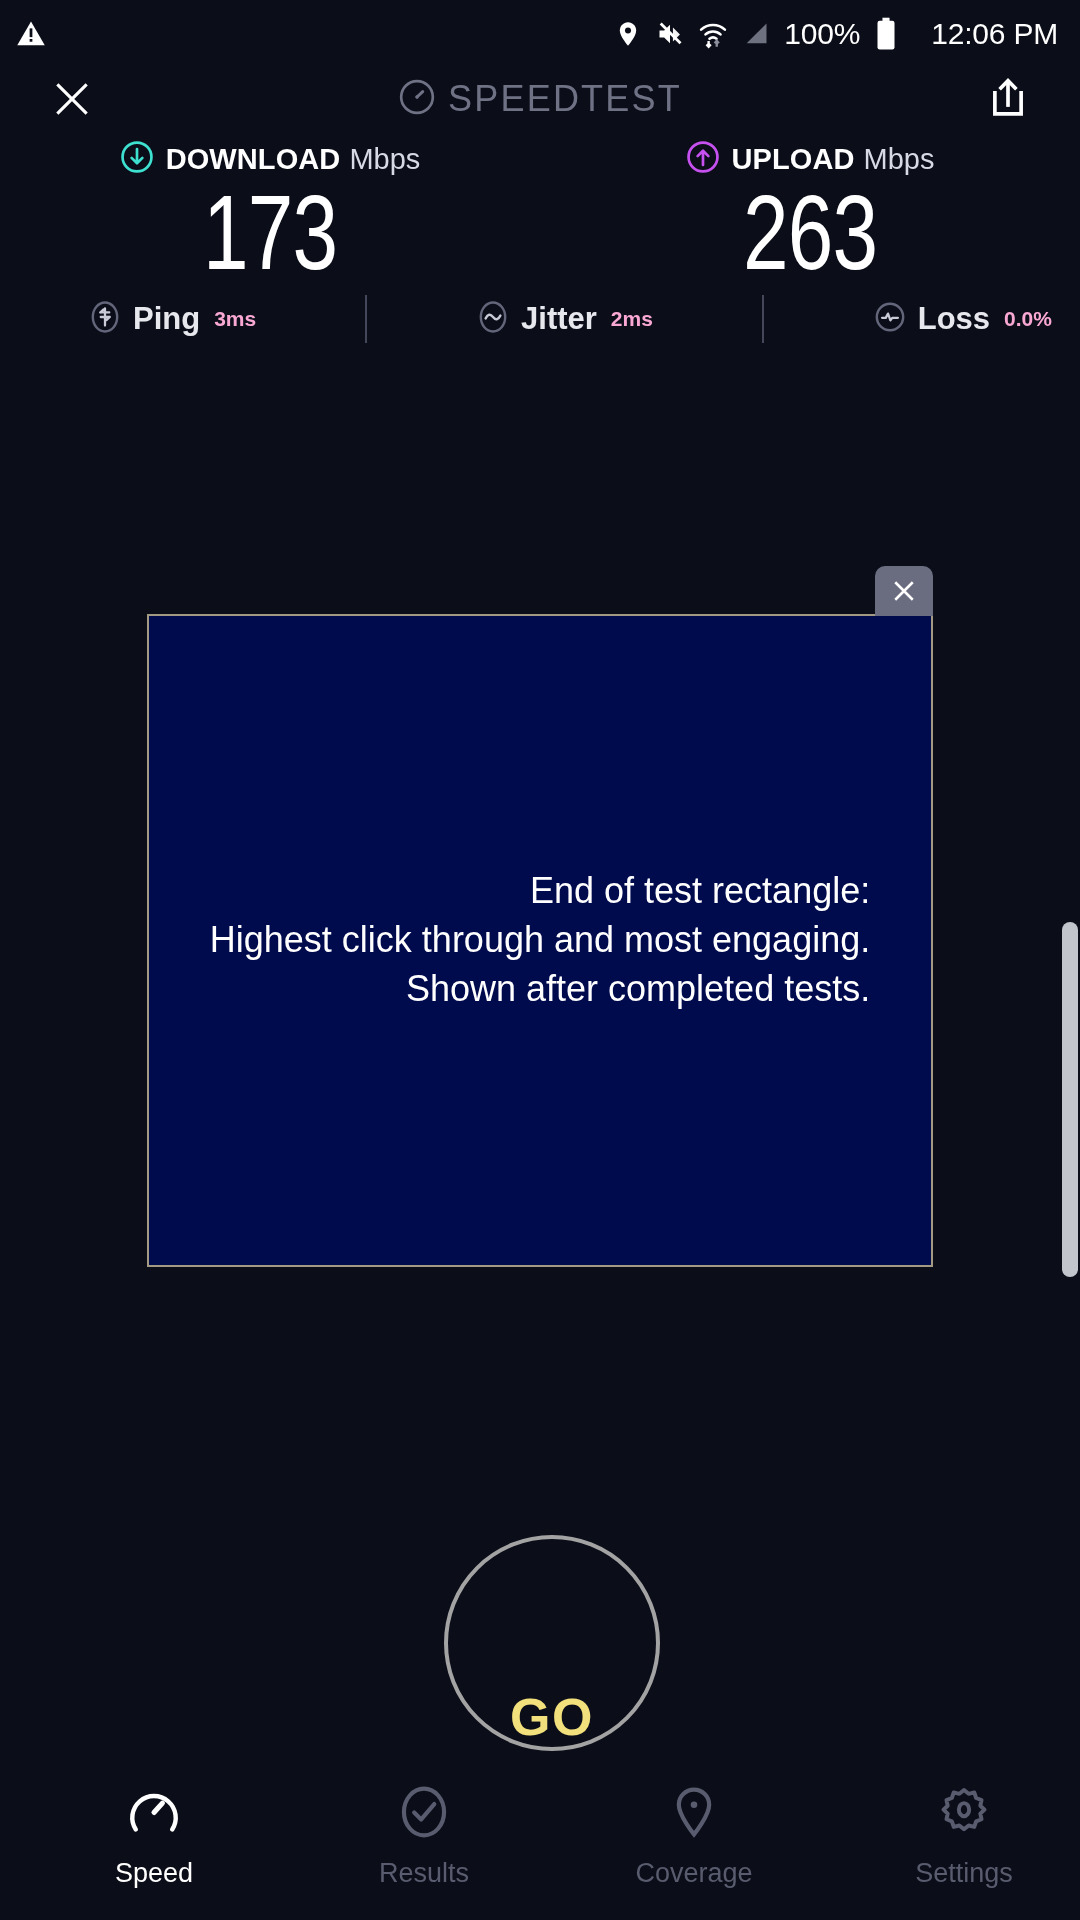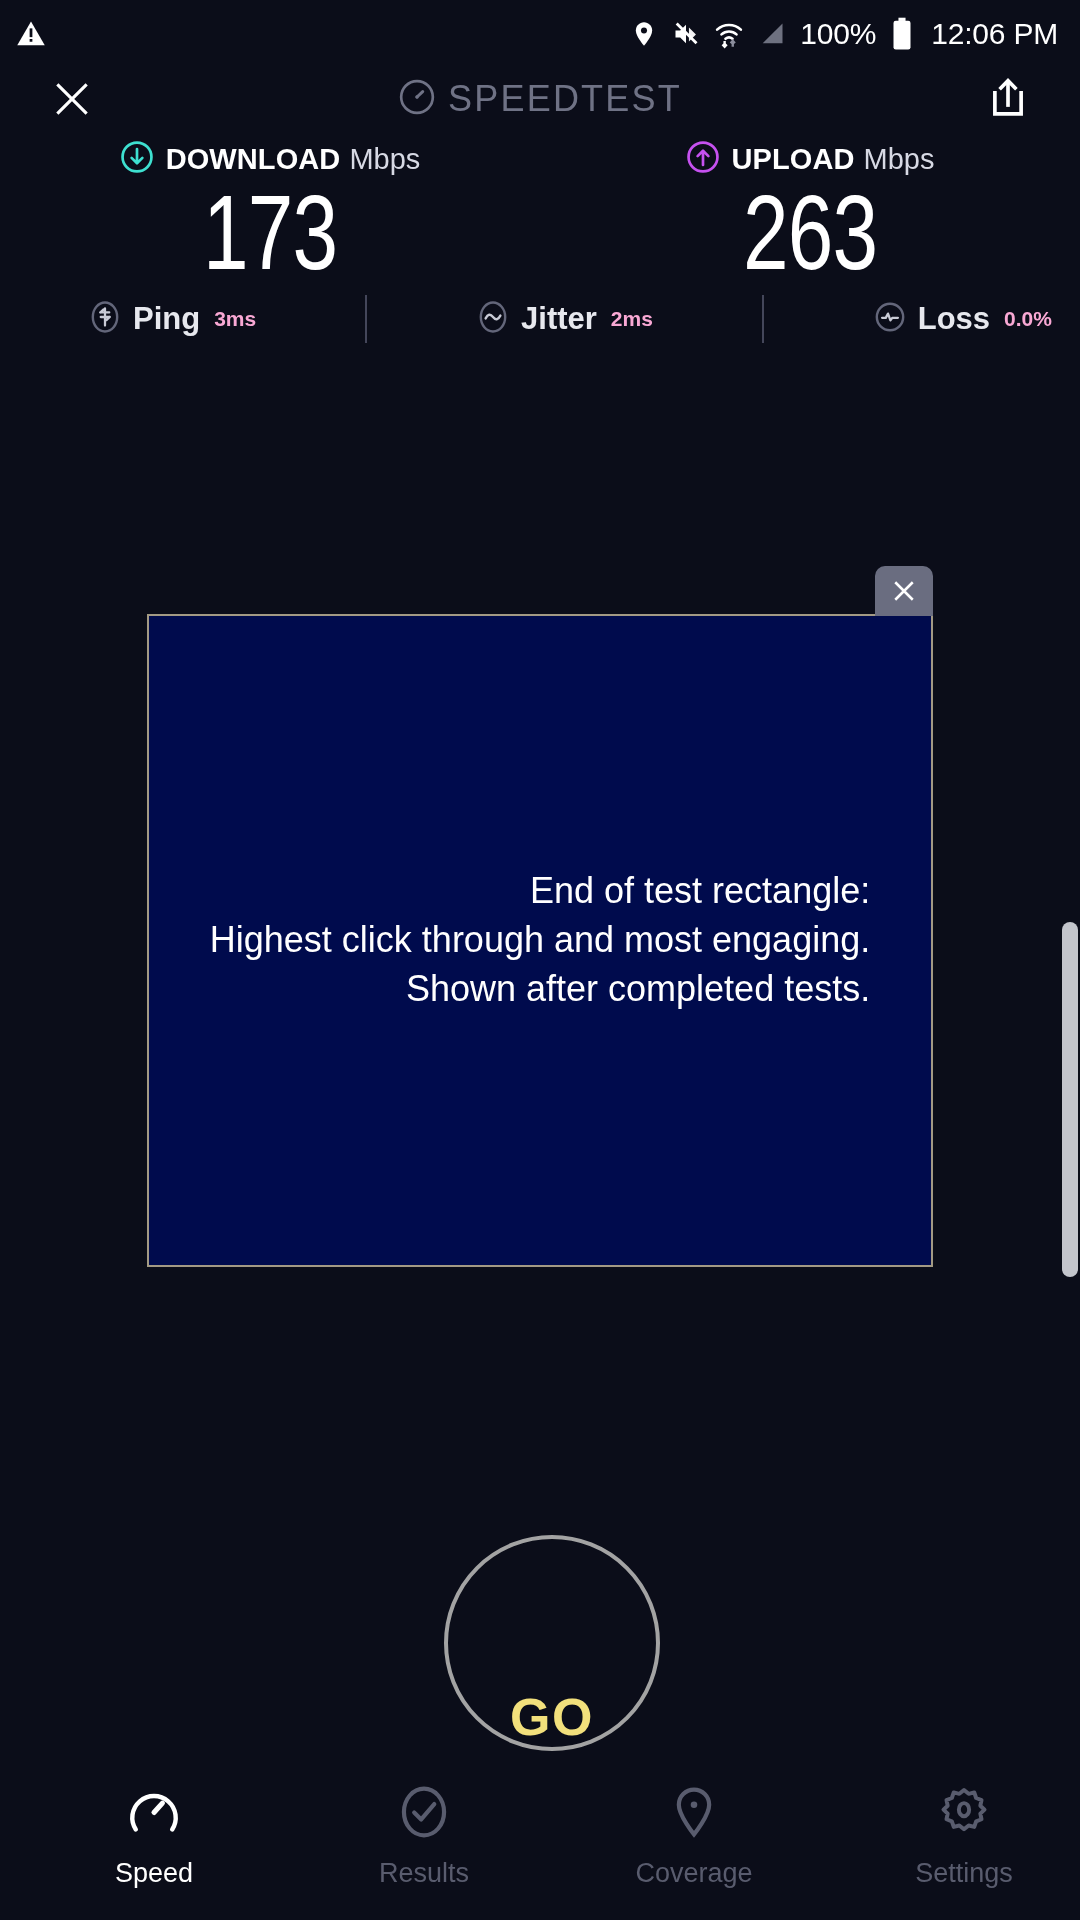--- a/index.html
+++ b/index.html
@@ -25,21 +25,21 @@
   }
   .sb-left { display:flex; align-items:center; }
   .sb-right { margin-left:auto; display:flex; align-items:center; gap:13px; }
   .sb-icon { display:flex; align-items:center; justify-content:center; }
   .sb-battery-pct {
     font-size:30px; font-weight:400; color:#ffffff;
     letter-spacing:-0.2px; margin-right:2px;
   }
   .sb-time {
     font-size:30px; font-weight:400; color:#ffffff;
-    letter-spacing:-0.2px; margin-left:5px;
+    letter-spacing:-0.2px; margin-left:21px;
   }
 
   
   .header {
     position:absolute; top:56px; left:0;
     width:1080px; height:85px;
     display:flex; align-items:center;
     padding:0 44px;
   }
   .close-app-btn {

